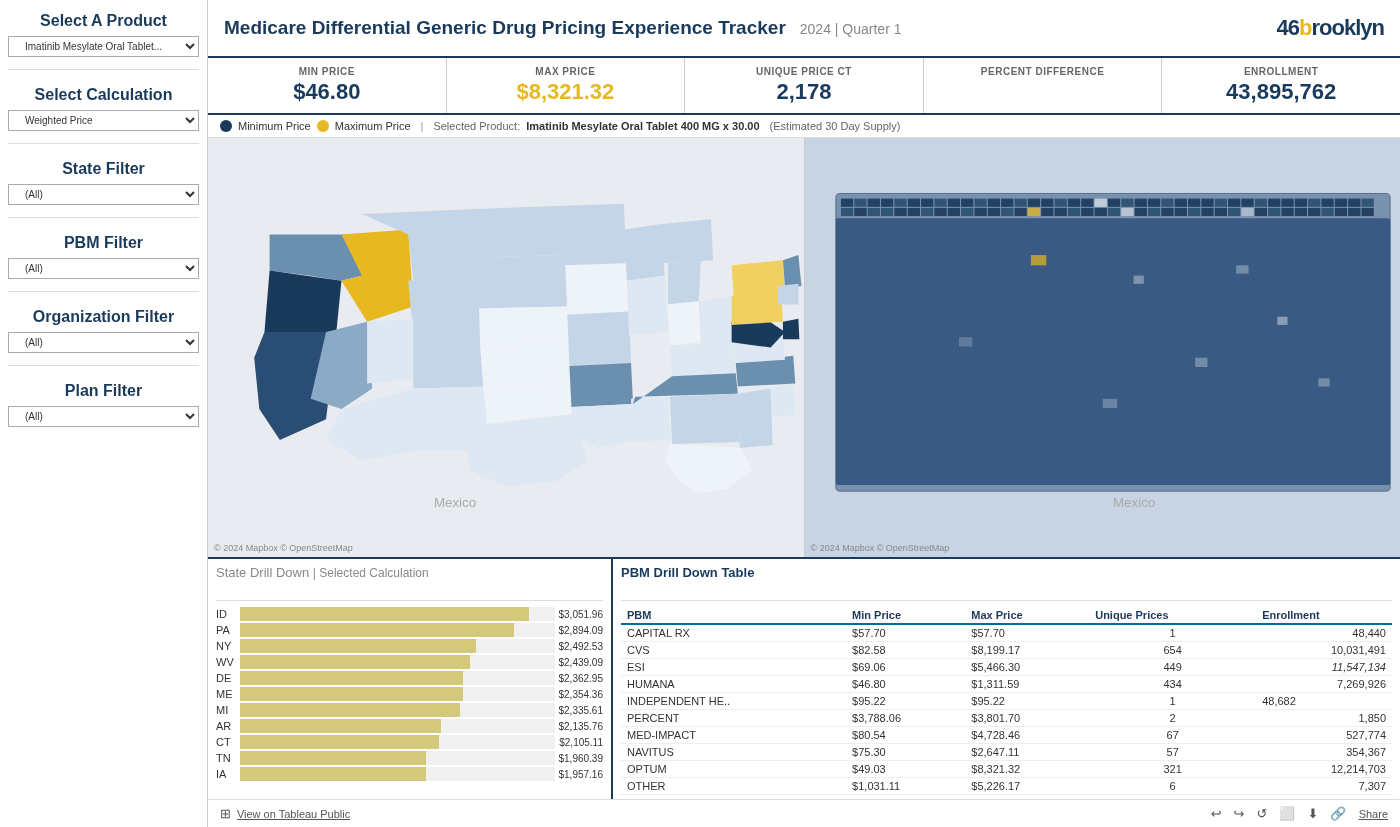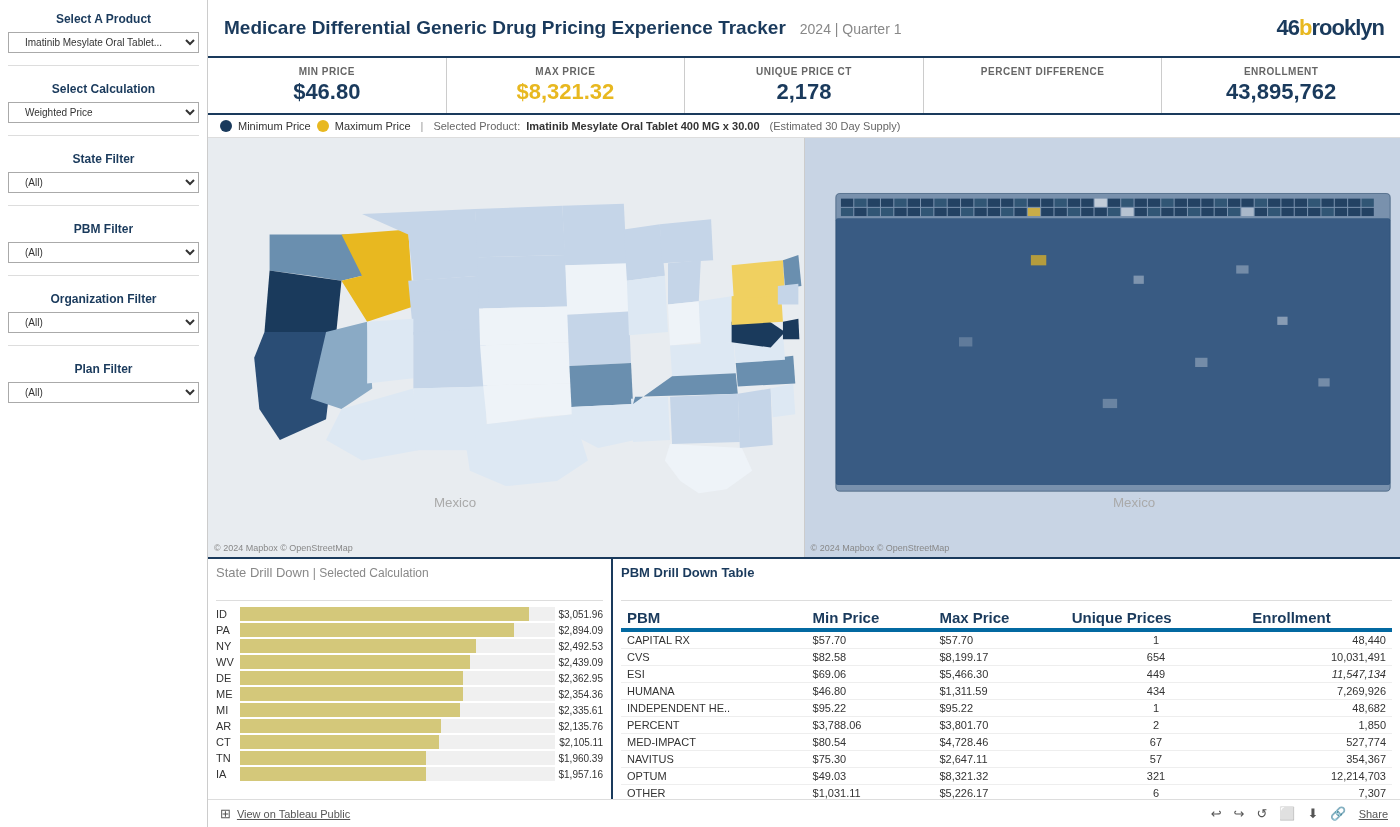--- a/index.html
+++ b/index.html
@@ -12,21 +12,21 @@
       background: #fff;
       border-right: 1px solid #ccc;
       padding: 8px;
       display: flex;
       flex-direction: column;
       gap: 10px;
     }
     .filter-section { display: flex; flex-direction: column; gap: 4px; }
     .filter-label {
       font-weight: bold;
-      font-size: 12px;
+      font-size: 16px;
       color: #1a3a5c;
       text-align: center;
       padding: 4px 0 2px 0;
     }
     .filter-select {
       width: 100%;
       font-size: 10px;
       padding: 3px 12px;
       border: 1px solid #aaa;
       background: #fff;
@@ -214,23 +214,23 @@
     
     .pbm-table {
       width: 100%;
       border-collapse: collapse;
       font-size: 11px;
     }
     .pbm-table th {
       text-align: left;
       color: #1a3a5c;
       font-weight: bold;
-      font-size: 15px;
+      font-size: 11px;
       padding: 2px 6px;
-      border-bottom: 4px solid #0369a1;
+      border-bottom: 2px solid #0369a1;
     }
     .pbm-table td {
       padding: 2px 6px;
       color: #333;
       border-bottom: 1px solid #eee;
       font-size: 11px;
     }
 
     
     #footer {
@@ -683,21 +683,21 @@
     <td>$46.80</td>
     <td>$1,311.59</td>
     <td style="text-align:center;">434</td>
     <td style="text-align:right;">7,269,926</td>
   </tr>
               <tr>
     <td>INDEPENDENT HE..</td>
     <td>$95.22</td>
     <td>$95.22</td>
     <td style="text-align:center;">1</td>
-    <td style="text-align:right;">48,682</td>
+    <td style="">48,682</td>
   </tr>
               <tr>
     <td>PERCENT</td>
     <td>$3,788.06</td>
     <td>$3,801.70</td>
     <td style="text-align:center;">2</td>
     <td style="text-align:right;">1,850</td>
   </tr>
               <tr>
     <td>MED-IMPACT</td>

